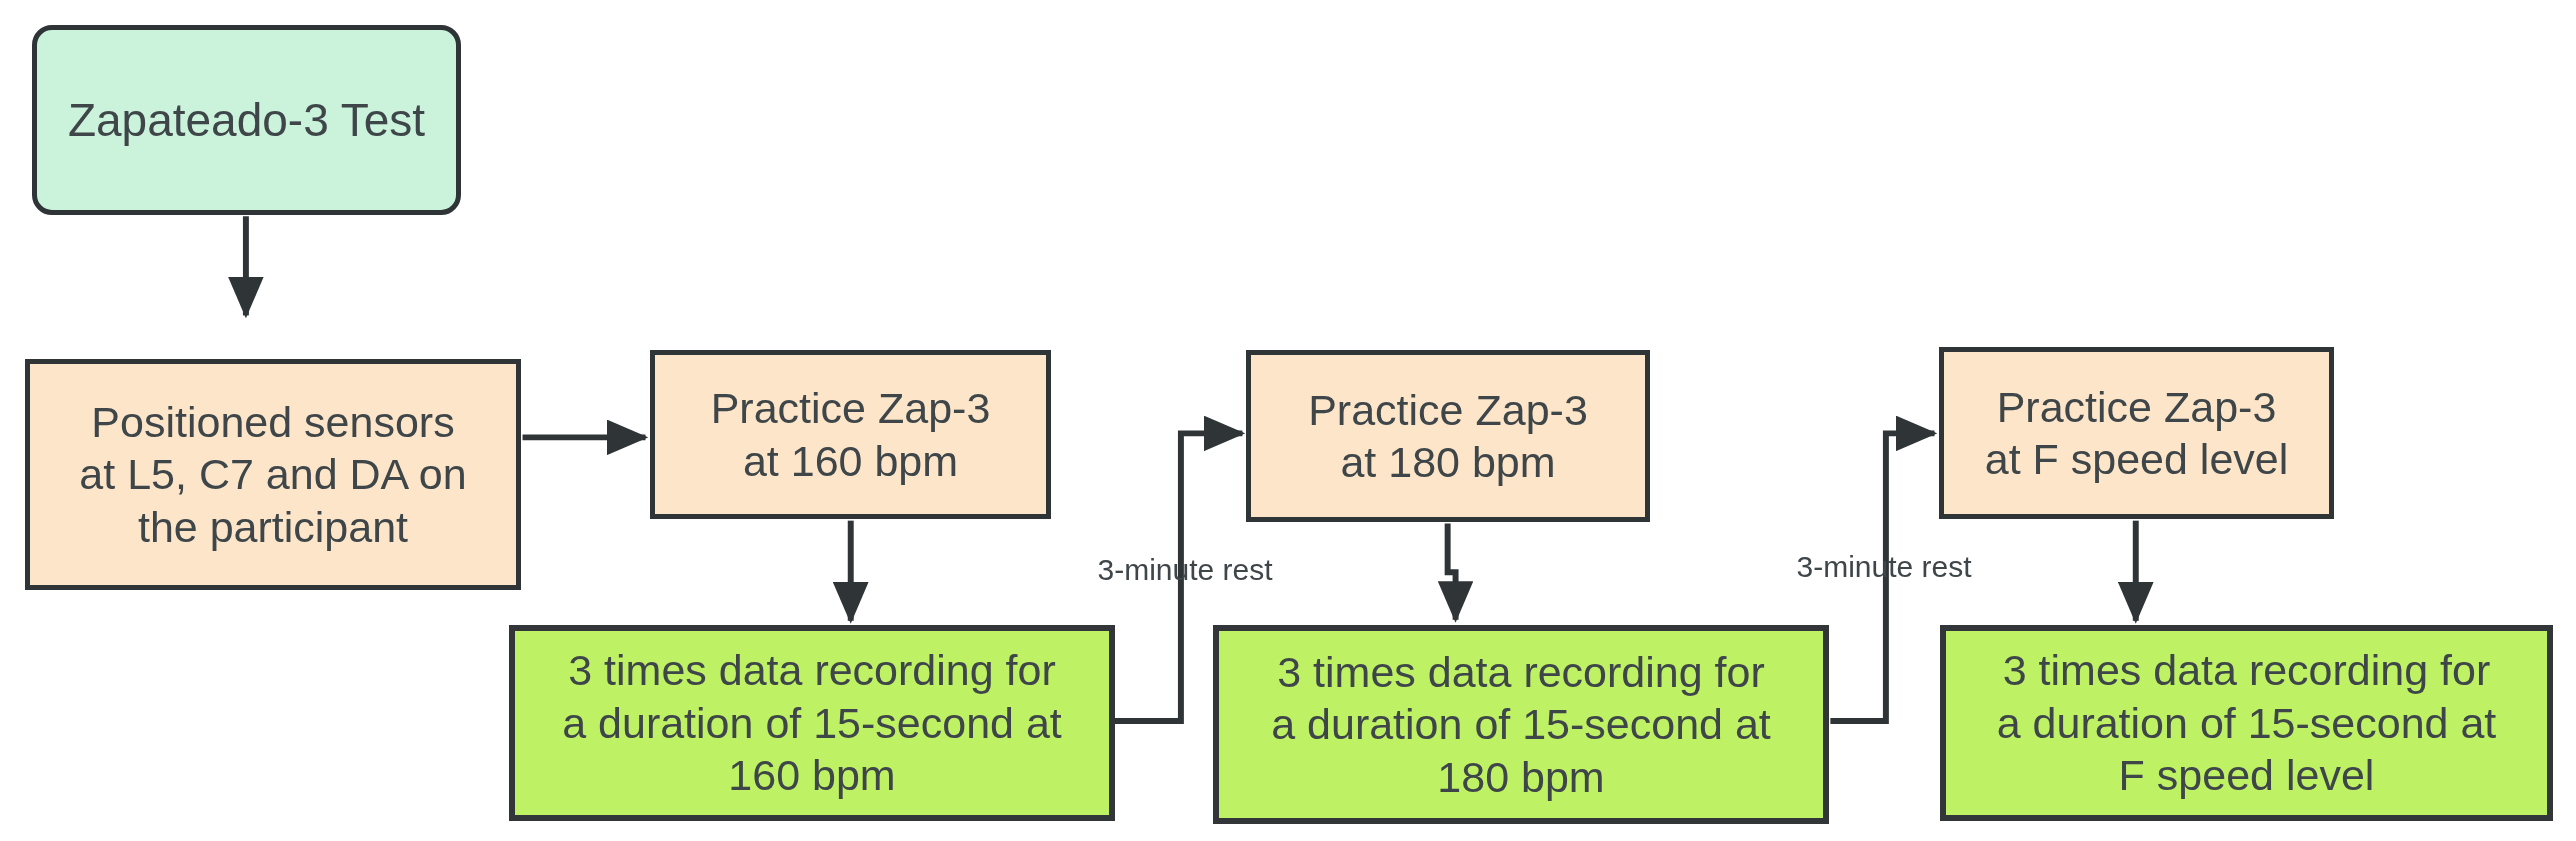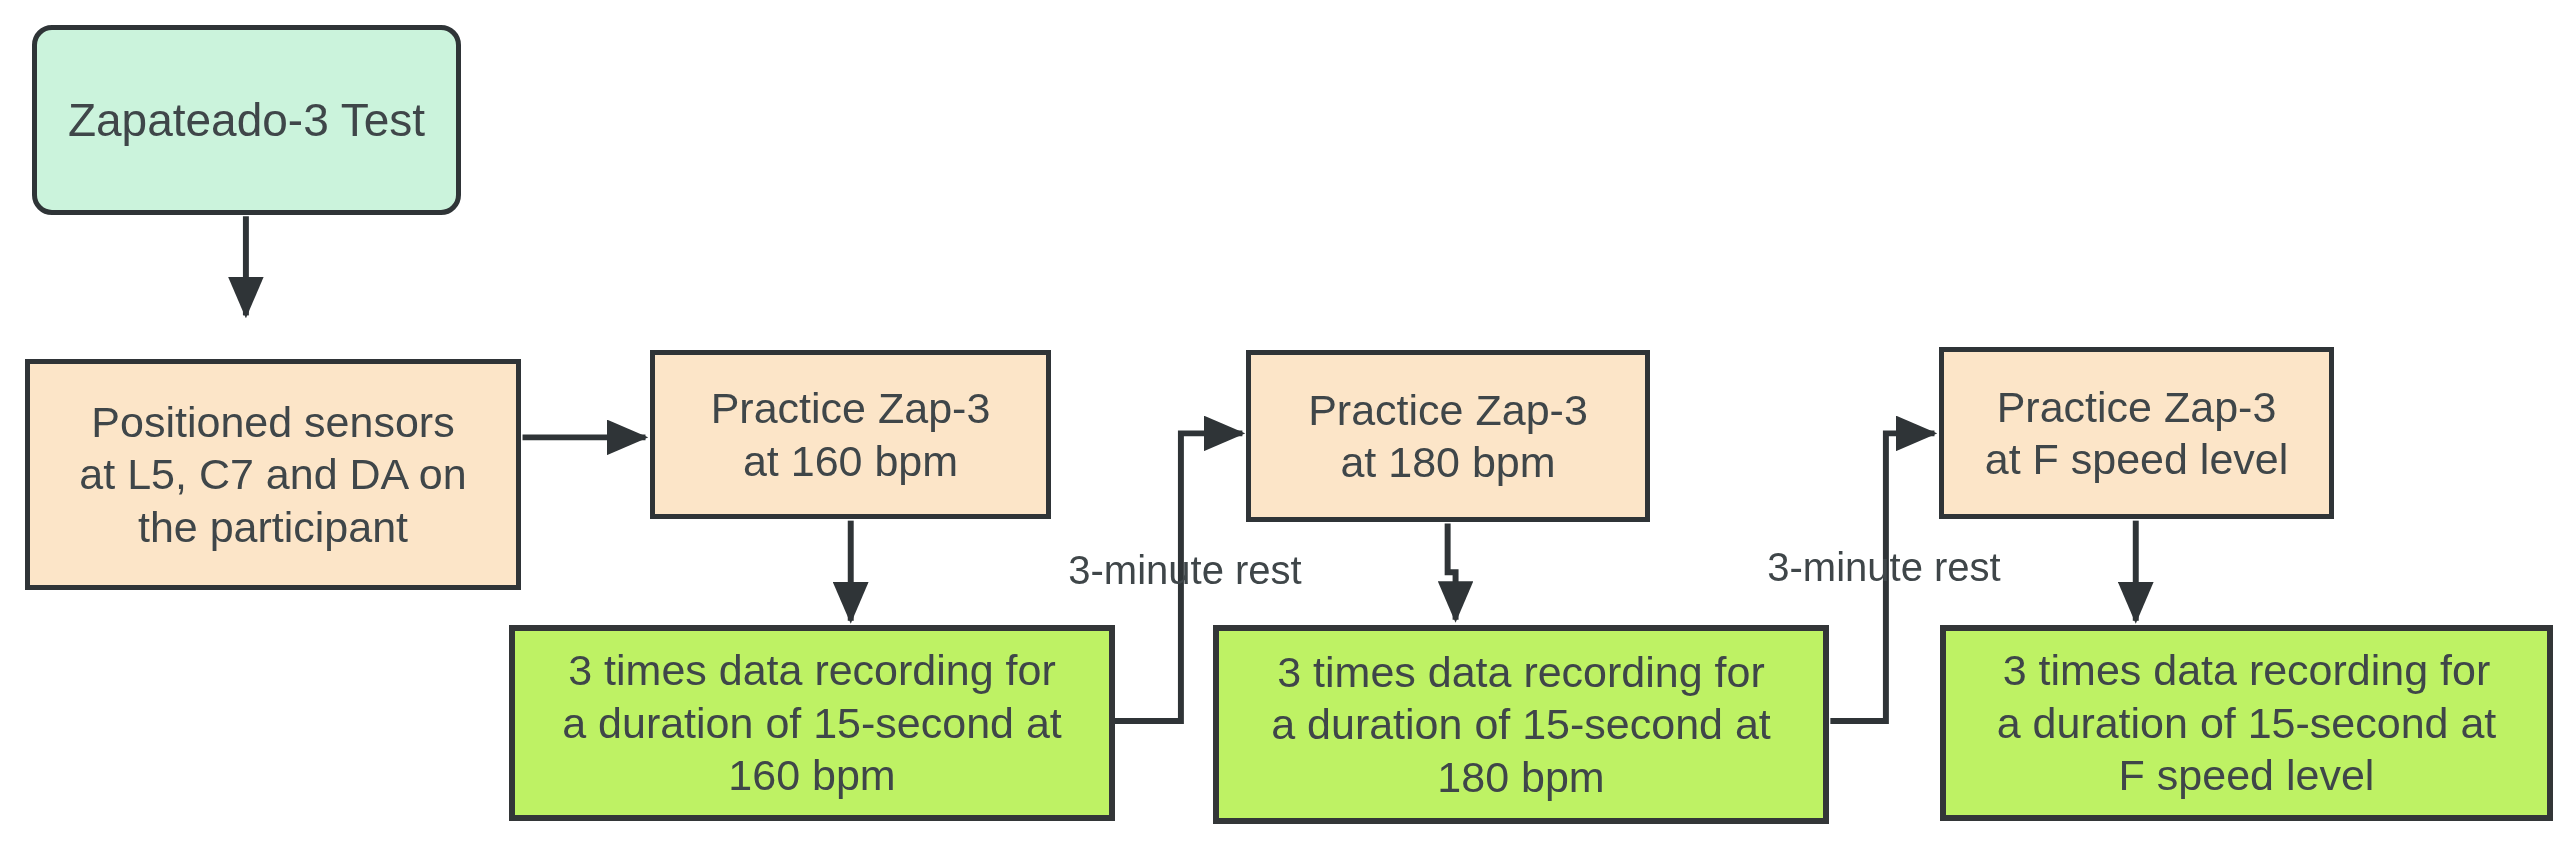--- a/index.html
+++ b/index.html
@@ -54,21 +54,21 @@
   .node.practice-180 { left: 1246px; top: 350px; width: 404px; height: 172px; }
   .node.practice-f   { left: 1939px; top: 347px; width: 395px; height: 172px; }
   .node.record-160   { left: 509px;  top: 625px; width: 606px; height: 196px; }
   .node.record-180   { left: 1213px; top: 625px; width: 616px; height: 199px; }
   .node.record-f     { left: 1940px; top: 625px; width: 613px; height: 196px; }
 
   .edge-label {
     position: absolute;
     transform: translate(-50%, -50%);
     color: #3f4649;
-    font-size: 40px;
+    font-size: 30px;
     white-space: nowrap;
     background: transparent;
   }
   .edge-label.rest-1 { left: 1185px; top: 570px; }
   .edge-label.rest-2 { left: 1884px; top: 567px; }
 </style>
 </head>
 <body>
 
 <div class="canvas">

